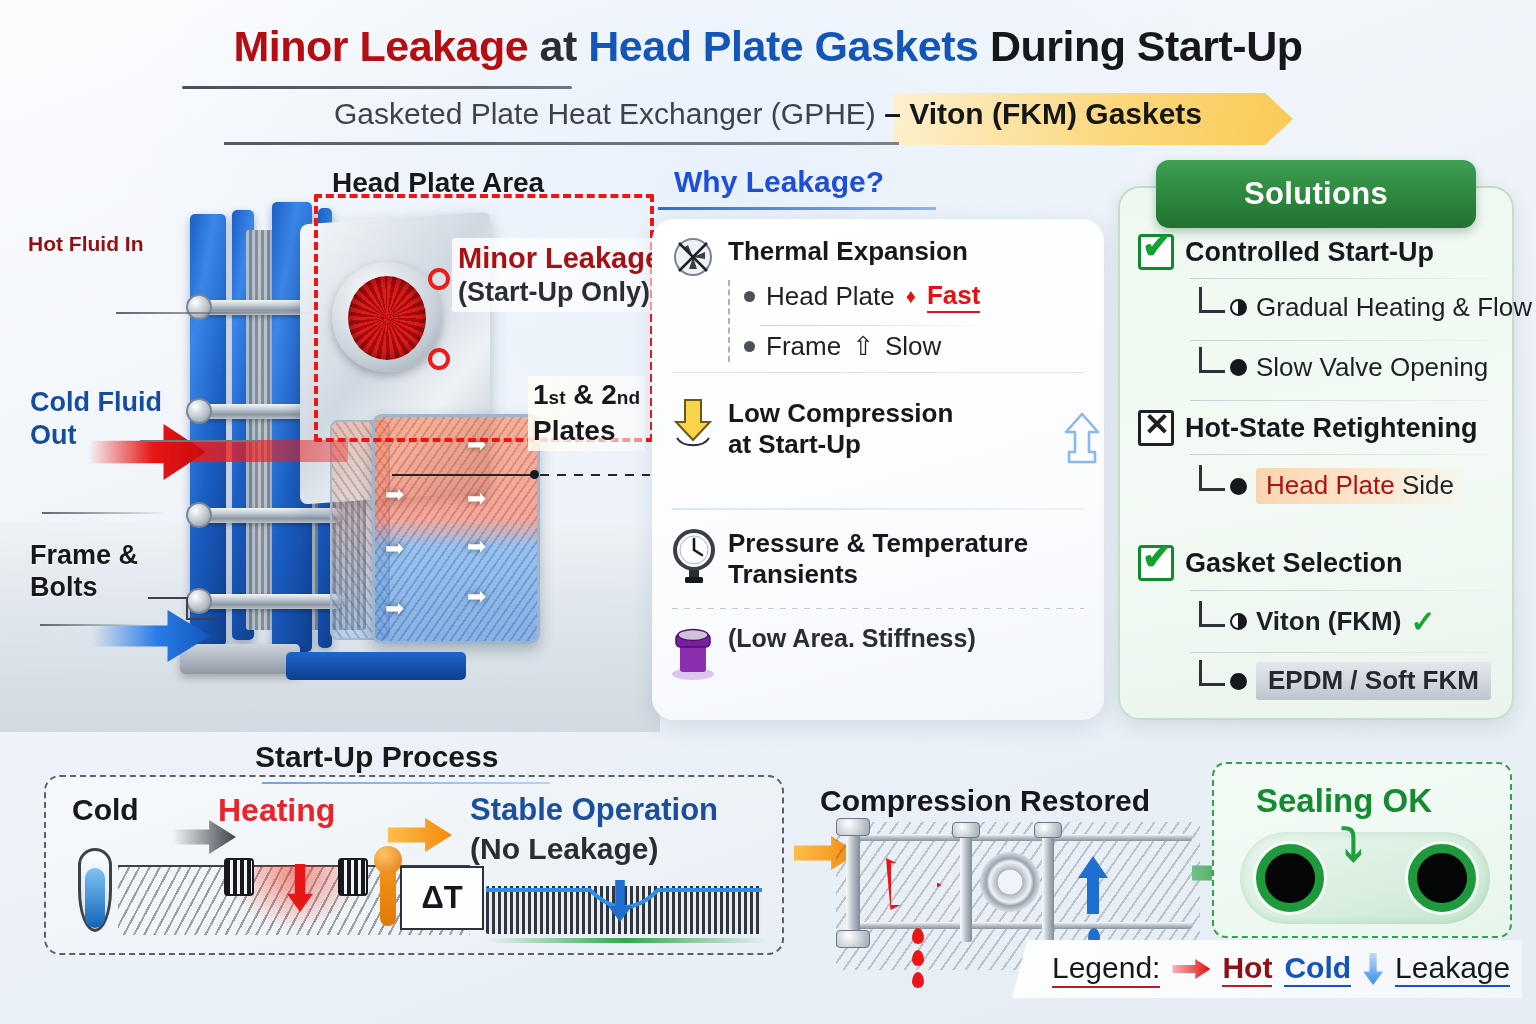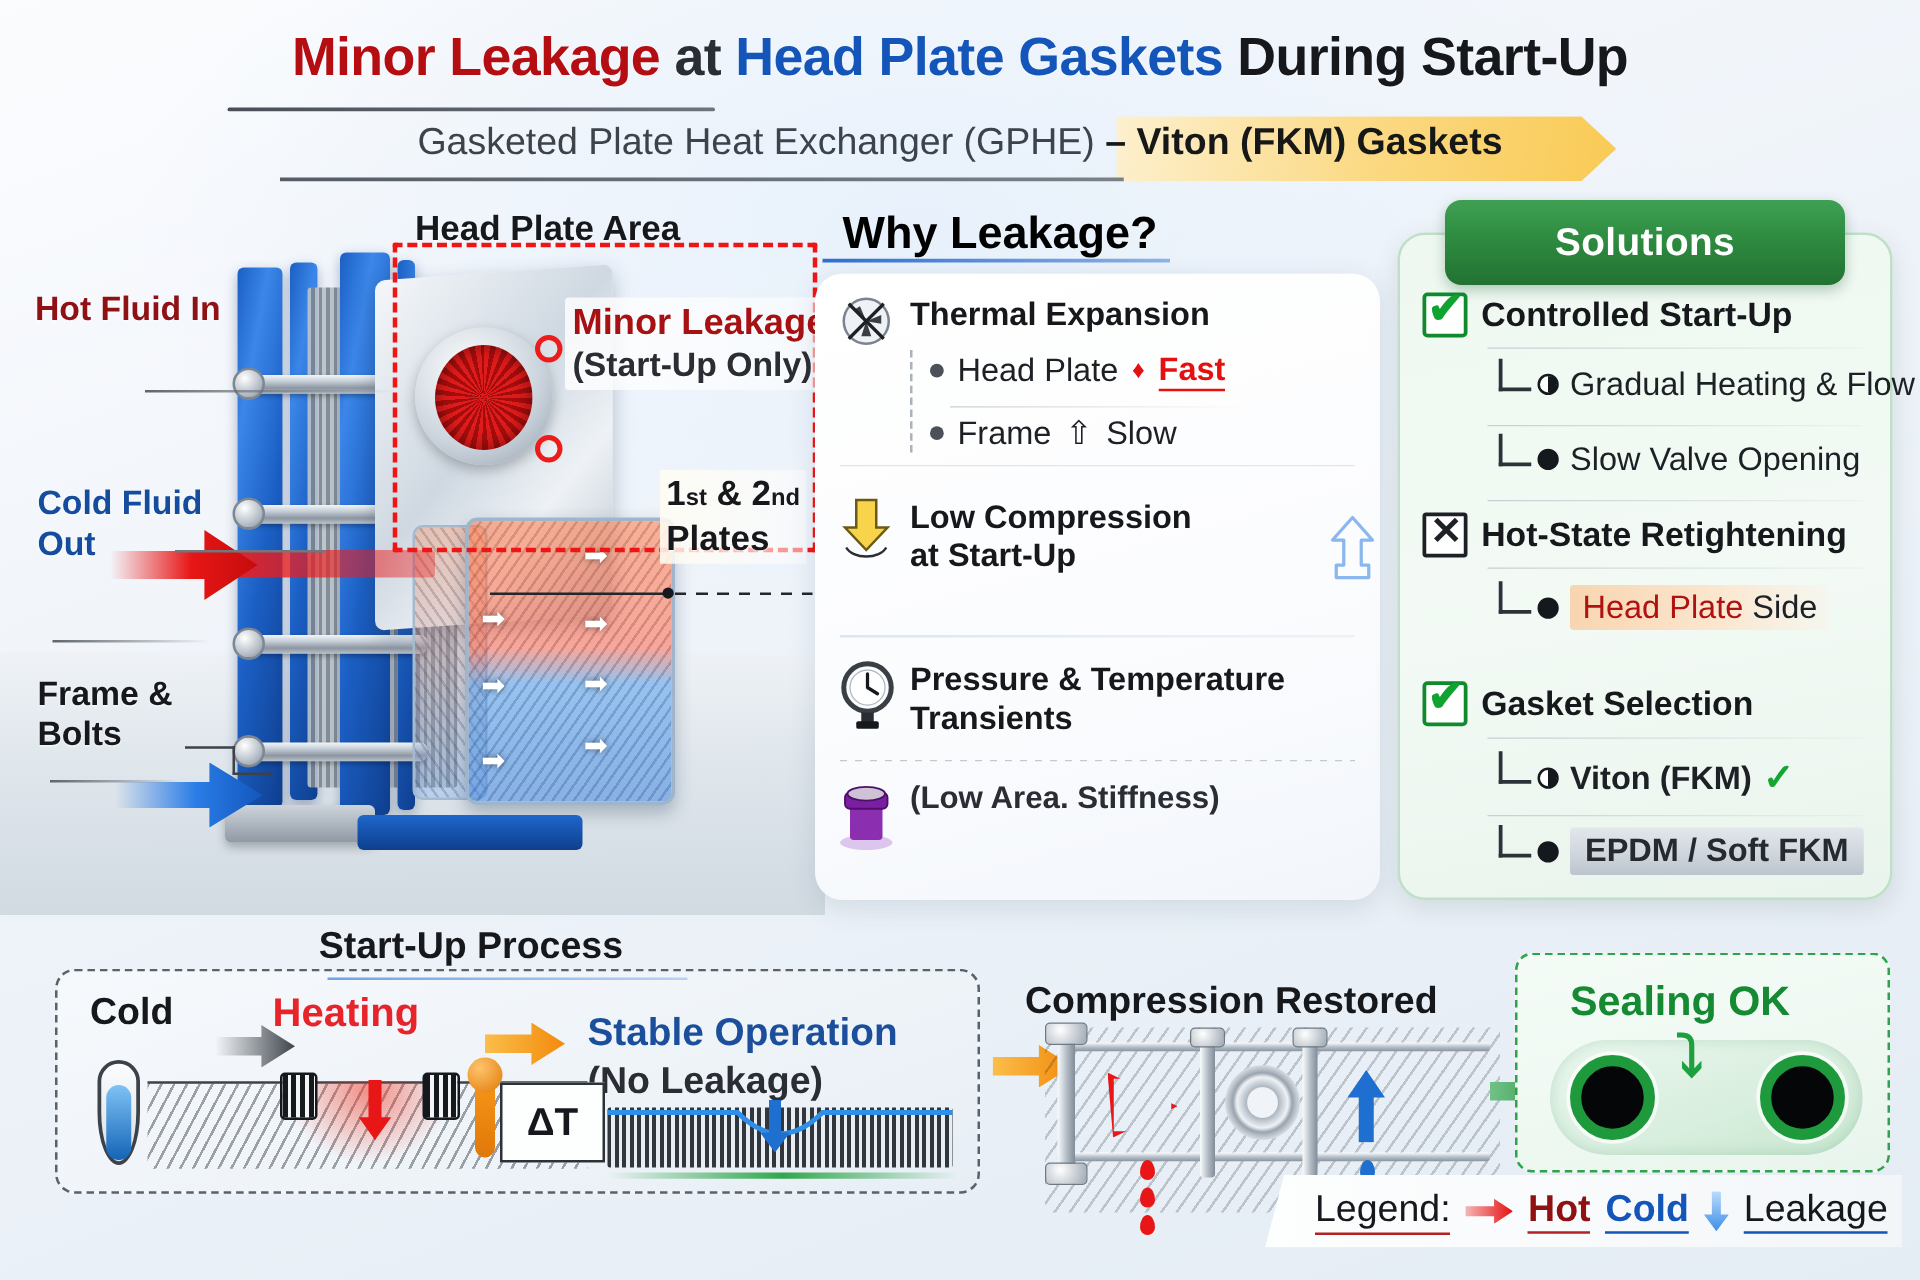--- a/index.html
+++ b/index.html
@@ -146,36 +146,36 @@
   }
   .big-arrow-blue {
     left: 92px; top: 458px; width: 118px; height: 52px;
     background: linear-gradient(90deg,rgba(40,120,230,0) 0%, #2a7ce6 55%, #1257bd 100%);
     clip-path: polygon(0 30%, 64% 30%, 64% 0, 100% 50%, 64% 100%, 64% 70%, 0 70%);
   }
 
   
   .illus-label { font-weight: 700; white-space: nowrap; text-shadow: 0 1px 2px rgba(255,255,255,.9); }
   #lbl-headplate-area { left: 332px; top: 167px; font-size: 28px; color: #16181c; }
-  #lbl-hot      { left: 28px; top: 232px; font-size: 27px; color: #8F1114; }
+  #lbl-hot      { left: 28px; top: 232px; font-size: 21px; color: #8F1114; }
   #lbl-cold     { left: 30px; top: 386px; font-size: 27px; color: #144C9E; line-height: 1.22; }
   #lbl-frame    { left: 30px; top: 539px; font-size: 27px; color: #16181c; line-height: 1.2; }
   #lbl-leak     { left: 452px; top: 238px; font-size: 29px; color: #A81113; line-height: 1.25;
                   background: linear-gradient(90deg,rgba(255,255,255,.82),rgba(255,255,255,.55));
                   padding: 2px 6px; border-radius: 3px; }
   #lbl-leak .sub { font-size: 27px; color: #2a2d33; font-weight: 600; display:block; }
   #lbl-plates   { left: 528px; top: 376px; font-size: 28px; color: #16181c; line-height: 1.3;
                   background: linear-gradient(90deg,rgba(255,253,243,.88),rgba(255,255,255,.5));
                   padding: 1px 5px; }
   #lbl-plates sub, #lbl-plates .ord { font-size: 19px; vertical-align: baseline; }
   .tick-rule { height: 2px; background: linear-gradient(90deg,#5f666e,rgba(120,128,138,0)); }
   .lead-line { height: 2px; background: #3d4248; }
 
   
-  #why-heading { left: 674px; top: 165px; font-size: 36px; font-weight: 700; color: #000000; }
+  #why-heading { left: 674px; top: 165px; font-size: 30px; font-weight: 700; color: #1d4ed8; }
   #why-underline { left: 658px; top: 207px; width: 278px; height: 3px;
                    background: linear-gradient(90deg,#2f6fd0,#8fb5e8); }
   #why-card {
     left: 652px; top: 219px; width: 452px; height: 501px;
     background: linear-gradient(165deg,#ffffff 0%,#fbfcfe 60%,#f2f6fb 100%);
     border-radius: 22px; box-shadow: 0 6px 22px rgba(40,60,90,.13);
   }
   .why-row { position: absolute; display: flex; gap: 12px; align-items: flex-start; }
   .why-ico { width: 46px; flex: 0 0 46px; text-align: center; font-size: 34px; line-height: 1; }
   .why-txt { font-size: 26px; font-weight: 700; color: #16181c; line-height: 1.18; }
@@ -257,21 +257,21 @@
   #su-title { left: 255px; top: 740px; font-size: 30px; font-weight: 700; color: #16181c; }
   #su-card {
     left: 44px; top: 775px; width: 740px; height: 180px;
     border: 2px dashed #5a6169; border-radius: 16px;
     background: linear-gradient(160deg,#f6f9fc 0%,#eef3f8 60%,#e7eef5 100%);
   }
   #su-underline { left: 262px; top: 782px; width: 288px; height: 2px;
                   background: linear-gradient(90deg,#6fa3e4,#b9d2f1); }
   #su-cold { left: 72px; top: 793px; font-size: 30px; font-weight: 700; color: #16181c; }
   #su-heating { left: 218px; top: 792px; font-size: 32px; font-weight: 700; color: #E7242A; }
-  #su-stable { left: 470px; top: 790px; font-size: 31px; font-weight: 700; color: #1B4F9B; line-height: 1.28; margin-top: 16px; }
+  #su-stable { left: 470px; top: 790px; font-size: 31px; font-weight: 700; color: #1B4F9B; line-height: 1.28; }
   #su-stable .sub { color: #2a2d33; font-weight: 700; font-size: 30px; display: block; }
   .grey-arrow {
     left: 172px; top: 820px; width: 64px; height: 34px;
     background: linear-gradient(90deg,rgba(80,86,94,0),#3e444b);
     clip-path: polygon(0 28%, 58% 28%, 58% 0, 100% 50%, 58% 100%, 58% 72%, 0 72%);
   }
   .org-arrow {
     width: 64px; height: 34px;
     background: linear-gradient(90deg,#fbbe4a,#F28A0C);
     clip-path: polygon(0 28%, 58% 28%, 58% 0, 100% 50%, 58% 100%, 58% 72%, 0 72%);

